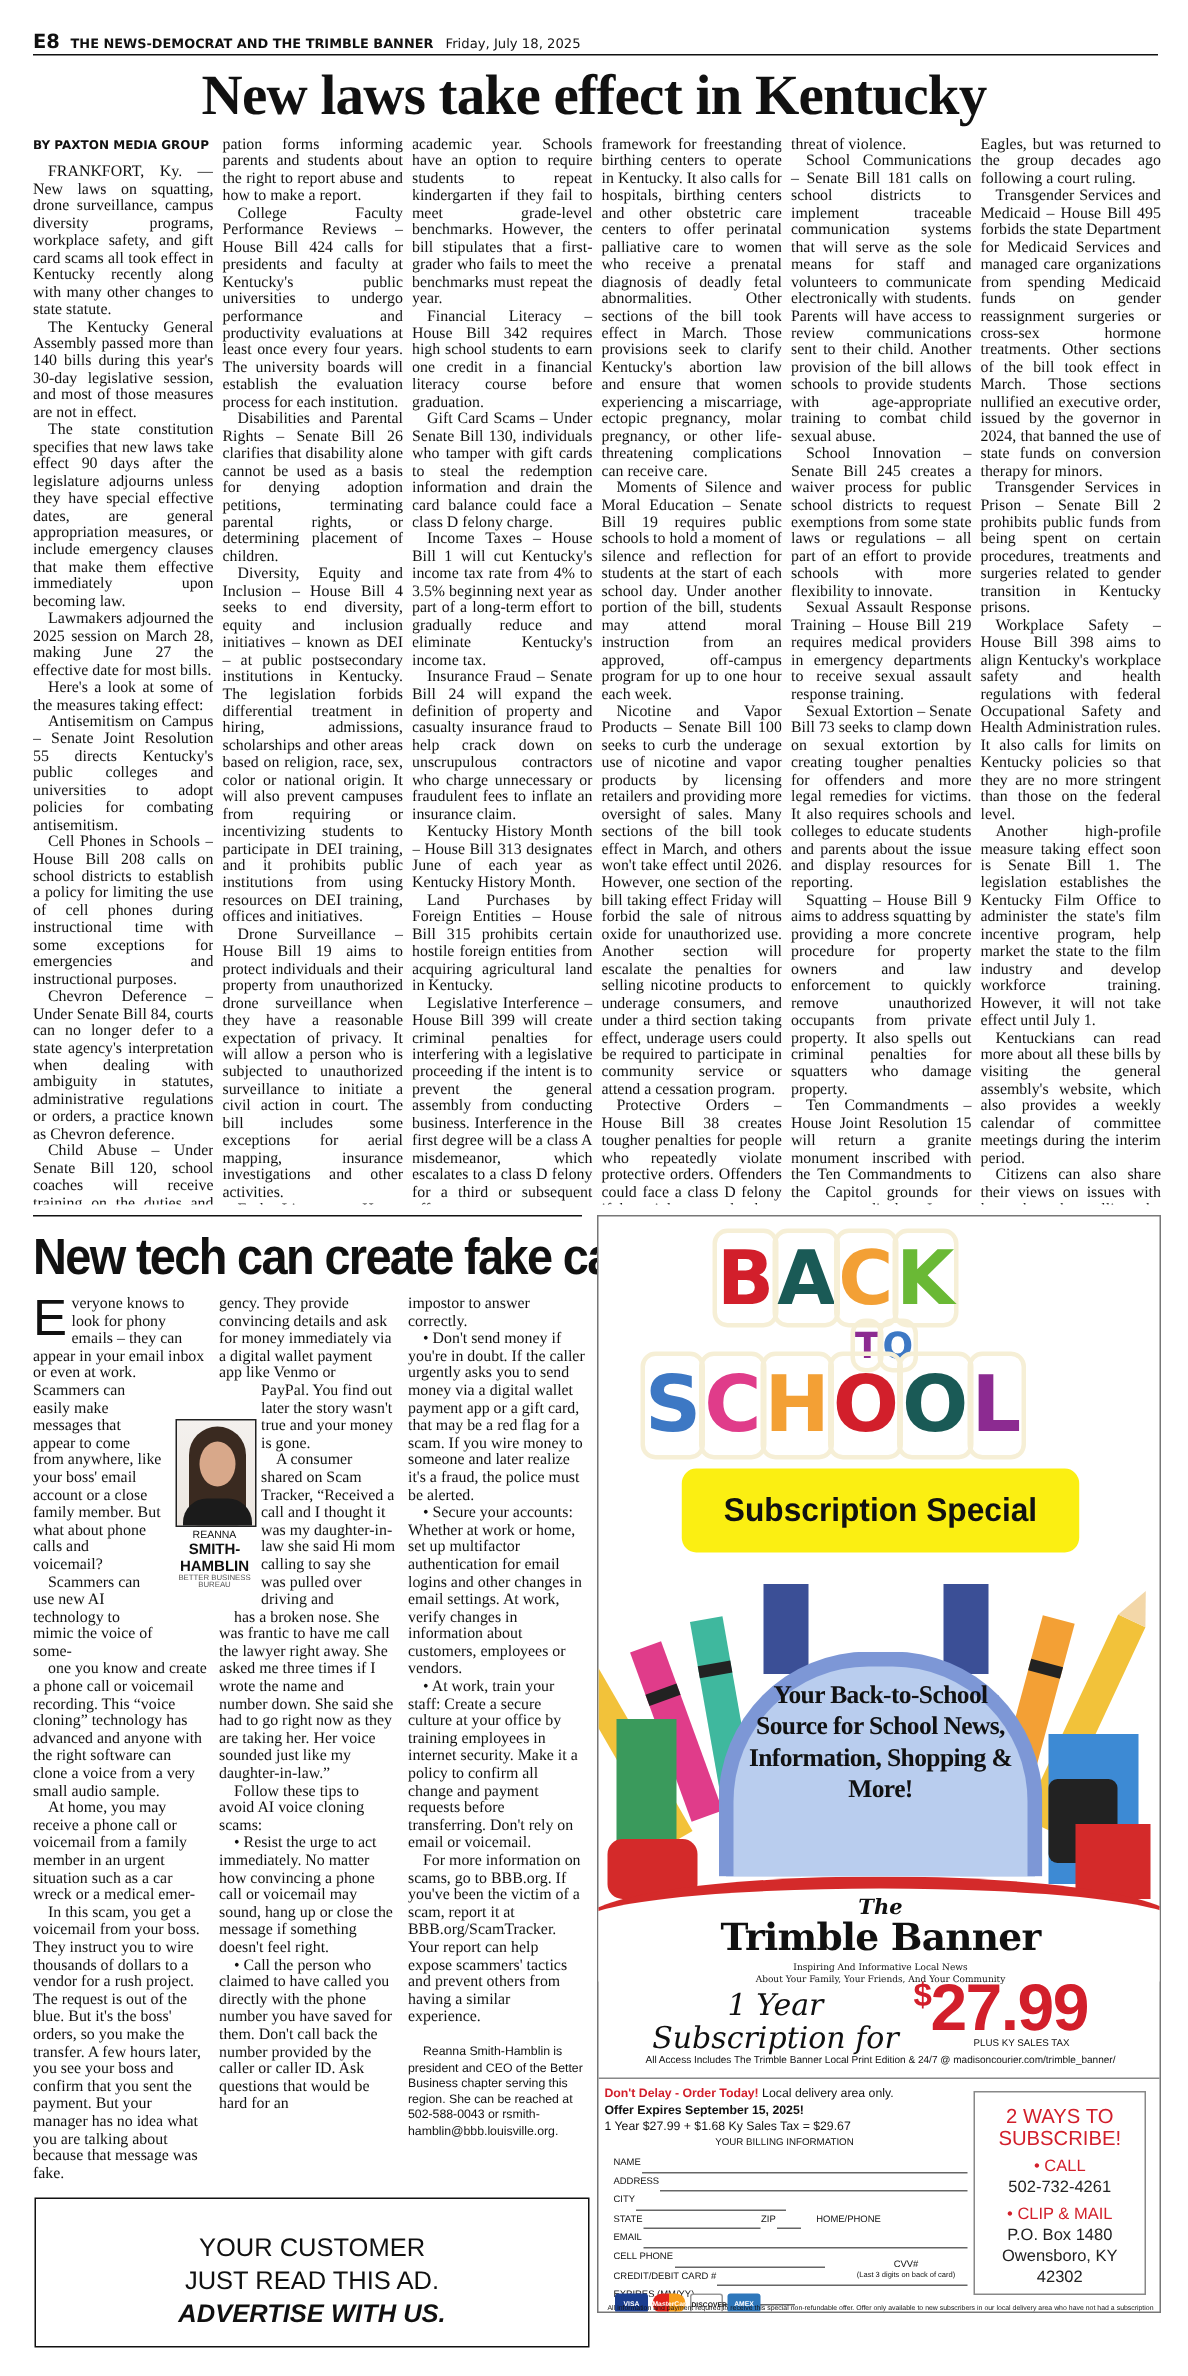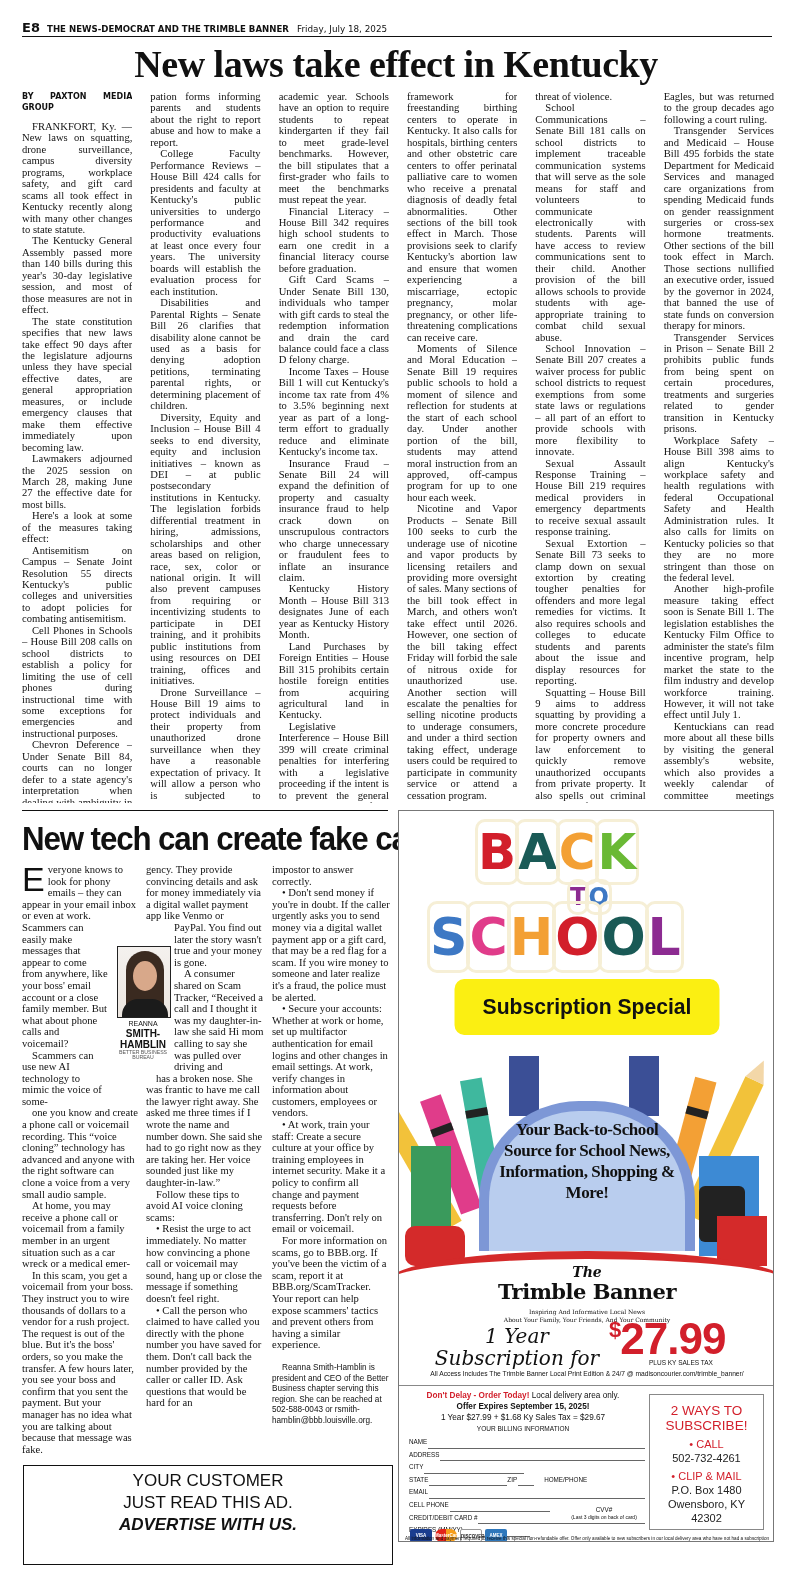--- a/index.html
+++ b/index.html
@@ -6,21 +6,21 @@
   html, body { width: 792px; height: 1584px; background: #fff; overflow: hidden; }
   body { position: relative; font-family: "DejaVu Serif", serif; color: #111; }
 
   .masthead { position: absolute; left: 22px; top: 17px; width: 750px; height: 20px; border-bottom: 1.5px solid #111; font-family: "DejaVu Sans", sans-serif; white-space: nowrap; }
   .masthead .page { font-weight: bold; font-size: 13px; }
   .masthead .paper { font-weight: bold; font-size: 8.6px; margin-left: 2px; }
   .masthead .date { font-size: 8.8px; margin-left: 3px; }
 
   .headline1 { position: absolute; left: 0; top: 42px; width: 792px; text-align: center; font-family: "Liberation Serif", serif; font-weight: bold; font-size: 38px; letter-spacing: -0.5px; line-height: 44px; }
 
-  .cols { position: absolute; top: 91px; left: 22px; width: 752px; height: 712px; display: flex; gap: 18px; }
+  .cols { position: absolute; top: 91px; left: 22px; width: 752px; height: 712px; display: flex; gap: 6px; }
   .col { flex: 1; font-family: "Liberation Serif", serif; font-size: 10.6px; line-height: 11.45px; text-align: justify; hyphens: auto; overflow: hidden; }
   .col p { text-indent: 10px; }
   .col p.noindent { text-indent: 0; }
   .byline { font-family: "DejaVu Sans", sans-serif; font-weight: bold; font-size: 8px; margin-bottom: 7px; text-indent: 0 !important; }
 
   .divider { position: absolute; left: 22px; top: 810px; width: 366px; border-top: 1.5px solid #111; }
 
   .headline2 { position: absolute; left: 22px; top: 818px; width: 370px; font-family: "Liberation Sans", sans-serif; font-size: 34px; line-height: 40px; letter-spacing: -1.2px; transform: scaleX(0.92); transform-origin: left; white-space: nowrap; }
 
   .art { position: absolute; font-family: "Liberation Serif", serif; font-size: 10.6px; line-height: 11.6px; }
@@ -36,44 +36,44 @@
   .photo .hair { position: absolute; left: 8px; top: 4px; width: 38px; height: 66px; border-radius: 19px 19px 6px 6px; background: #3a2a20; }
   .photo .face { position: absolute; left: 15px; top: 14px; width: 24px; height: 30px; border-radius: 50%; background: #d8a88a; }
   .photo .shirt { position: absolute; left: 4px; top: 52px; width: 46px; height: 24px; border-radius: 16px 16px 0 0; background: #1b1b1b; }
   .author { position: absolute; left: 113px; top: 1020px; width: 60px; text-align: center; font-family: "Liberation Sans", sans-serif; line-height: 1.1; }
   .author .first { font-size: 7px; }
   .author .last { font-size: 10px; font-weight: bold; }
   .author .org { font-size: 5.2px; color: #555; }
 
   .bio { position: absolute; left: 272px; top: 1363px; width: 118px; font-family: "Liberation Sans", sans-serif; font-size: 8.2px; line-height: 10.6px; text-indent: 10px; }
 
-  .house-ad { position: absolute; left: 23px; top: 1465px; width: 370px; height: 100px; border: 1.5px solid #111; text-align: center; font-family: "Liberation Sans", sans-serif; font-size: 17px; line-height: 22px; padding-top: 4px; }
+  .house-ad { position: absolute; left: 23px; top: 1465px; width: 370px; height: 100px; border: 1.5px solid #111; text-align: center; font-family: "Liberation Sans", sans-serif; font-size: 17px; line-height: 22px; padding-top: 22px; }
   .house-ad .em { font-weight: bold; font-style: italic; }
 
   
   .ad { position: absolute; left: 398px; top: 810px; width: 376px; height: 732px; border: 1.5px solid #777; overflow: hidden; background: #fff; }
   .bts { position: absolute; left: 30px; top: 8px; width: 310px; height: 160px; }
   .bts .row { position: absolute; white-space: nowrap; font-family: "DejaVu Sans", sans-serif; font-weight: bold; }
   .bts .row span { display: inline-block; text-align: center; border: 3px solid #f6efd6; border-radius: 10px; }
   .sub-special { position: absolute; left: 50px; top: 168px; width: 276px; height: 56px; border-radius: 10px; background: #fbef12; text-align: center; font-family: "Liberation Sans", sans-serif; font-weight: bold; font-size: 22px; line-height: 56px; transform: scaleX(0.96); }
   .supplies { position: absolute; left: 0; top: 225px; width: 376px; height: 240px; }
   .bag { position: absolute; left: 80px; top: 290px; width: 216px; height: 150px; border-radius: 100px 100px 0 0; background: #b9cdee; border: 10px solid #7d97d6; border-bottom: none; }
   .bag-text { position: absolute; left: 96px; top: 308px; width: 184px; text-align: center; font-family: Liberation Serif, serif; font-weight: bold; font-size: 17px; line-height: 21px; letter-spacing: -0.4px; }
   .swoosh { position: absolute; left: -10px; top: 440px; width: 396px; height: 70px; border-top: 8px solid #d42a2a; border-radius: 50% 50% 0 0 / 30px 30px 0 0; background: #fff; }
   .banner-logo { position: absolute; left: 0; top: 456px; width: 376px; text-align: center; font-family: "DejaVu Serif", serif; font-weight: bold; }
   .banner-logo .the { font-size: 14px; line-height: 11px; font-style: italic; }
-  .banner-logo .name { font-size: 21px; line-height: 27px; letter-spacing: -0.5px; }
+  .banner-logo .name { font-size: 25px; line-height: 27px; letter-spacing: -0.5px; }
   .tagline { position: absolute; left: 0; top: 497px; width: 376px; text-align: center; font-family: "DejaVu Serif", serif; font-size: 6px; line-height: 7.5px; }
   .year { position: absolute; left: 28px; top: 514px; width: 180px; text-align: center; font-family: "DejaVu Serif", serif; font-style: italic; font-size: 20px; line-height: 22px; }
   .price { position: absolute; left: 210px; top: 506px; font-family: "Liberation Sans", sans-serif; font-weight: bold; color: #d21f2b; font-size: 44px; line-height: 44px; letter-spacing: -1px; }
   .price .dollar { font-size: 22px; vertical-align: top; line-height: 26px; }
   .plus-tax { position: absolute; left: 250px; top: 548px; font-family: "Liberation Sans", sans-serif; font-size: 6.5px; }
   .access { position: absolute; left: 0; top: 559px; width: 376px; text-align: center; font-family: "Liberation Sans", sans-serif; font-size: 6.7px; }
   .form-area { position: absolute; left: 0; top: 574px; width: 376px; height: 158px; border-top: 1px solid #888; }
-  .order { position: absolute; left: 4px; top: 4px; width: 240px; text-align: center; font-family: "Liberation Sans", sans-serif; font-size: 8.2px; line-height: 11px; }
+  .order { position: absolute; left: 4px; top: 4px; width: 240px; font-family: "Liberation Sans", sans-serif; font-size: 8.2px; line-height: 11px; }
   .order .red { color: #d21f2b; font-weight: bold; }
   .order .bold { font-weight: bold; }
   .billing-hdr { position: absolute; left: 4px; top: 39px; width: 240px; text-align: center; font-family: "Liberation Sans", sans-serif; font-size: 6.5px; }
   .fields { position: absolute; left: 10px; top: 50px; width: 236px; font-family: "Liberation Sans", sans-serif; font-size: 6.3px; line-height: 12.6px; }
   .fields .f { display: flex; align-items: flex-end; white-space: nowrap; }
   .fields .f .line { flex: 1; border-bottom: 0.8px solid #666; height: 8px; margin-left: 1px; }
   .fields .f .short { flex: 0 0 100px; }
   .cards { position: absolute; left: 11px; top: 143px; display: flex; gap: 3px; }
   .card { width: 22px; height: 13px; border-radius: 2px; font-family: "Liberation Sans", sans-serif; font-size: 4.5px; font-weight: bold; color: #fff; text-align: center; line-height: 13px; }
   .cvv { position: absolute; left: 160px; top: 120px; width: 90px; text-align: center; font-family: "Liberation Sans", sans-serif; font-size: 6.3px; line-height: 7.5px; }
@@ -137,21 +137,21 @@
         <p class="noindent">framework for freestanding birthing centers to operate in Kentucky. It also calls for hospitals, birthing centers and other obstetric care centers to offer perinatal palliative care to women who receive a prenatal diagnosis of deadly fetal abnormalities. Other sections of the bill took effect in March. Those provisions seek to clarify Kentucky's abortion law and ensure that women experiencing a miscarriage, ectopic pregnancy, molar pregnancy, or other life-threatening complications can receive care.</p>
         <p>Moments of Silence and Moral Education – Senate Bill 19 requires public schools to hold a moment of silence and reflection for students at the start of each school day. Under another portion of the bill, students may attend moral instruction from an approved, off-campus program for up to one hour each week.</p>
         <p>Nicotine and Vapor Products – Senate Bill 100 seeks to curb the underage use of nicotine and vapor products by licensing retailers and providing more oversight of sales. Many sections of the bill took effect in March, and others won't take effect until 2026. However, one section of the bill taking effect Friday will forbid the sale of nitrous oxide for unauthorized use. Another section will escalate the penalties for selling nicotine products to underage consumers, and under a third section taking effect, underage users could be required to participate in community service or attend a cessation program.</p>
         <p>Protective Orders – House Bill 38 creates tougher penalties for people who repeatedly violate protective orders. Offenders could face a class D felony if they violate an order three times within five years and the third violation involves the use or</p>
       </div>
     </div>
   <div class="col">
       <div>
         <p class="noindent">threat of violence.</p>
         <p>School Communications – Senate Bill 181 calls on school districts to implement traceable communication systems that will serve as the sole means for staff and volunteers to communicate electronically with students. Parents will have access to review communications sent to their child. Another provision of the bill allows schools to provide students with age-appropriate training to combat child sexual abuse.</p>
-        <p>School Innovation – Senate Bill 207 creates a waiver process for public school districts to request exemptions from some state laws or regulations – all part of an effort to provide schools with more flexibility to innovate.</p>
+        <p>School Innovation – Senate Bill 245 creates a waiver process for public school districts to request exemptions from some state laws or regulations – all part of an effort to provide schools with more flexibility to innovate.</p>
         <p>Sexual Assault Response Training – House Bill 219 requires medical providers in emergency departments to receive sexual assault response training.</p>
         <p>Sexual Extortion – Senate Bill 73 seeks to clamp down on sexual extortion by creating tougher penalties for offenders and more legal remedies for victims. It also requires schools and colleges to educate students and parents about the issue and display resources for reporting.</p>
         <p>Squatting – House Bill 9 aims to address squatting by providing a more concrete procedure for property owners and law enforcement to quickly remove unauthorized occupants from private property. It also spells out criminal penalties for squatters who damage property.</p>
         <p>Ten Commandments – House Joint Resolution 15 will return a granite monument inscribed with the Ten Commandments to the Capitol grounds for permanent display. It was first gifted to the state in 1971 by the Fraternal Order of</p>
       </div>
     </div>
   <div class="col">
       <div>
         <p class="noindent">Eagles, but was returned to the group decades ago following a court ruling.</p>
         <p>Transgender Services and Medicaid – House Bill 495 forbids the state Department for Medicaid Services and managed care organizations from spending Medicaid funds on gender reassignment surgeries or cross-sex hormone treatments. Other sections of the bill took effect in March. Those sections nullified an executive order, issued by the governor in 2024, that banned the use of state funds on conversion therapy for minors.</p>

